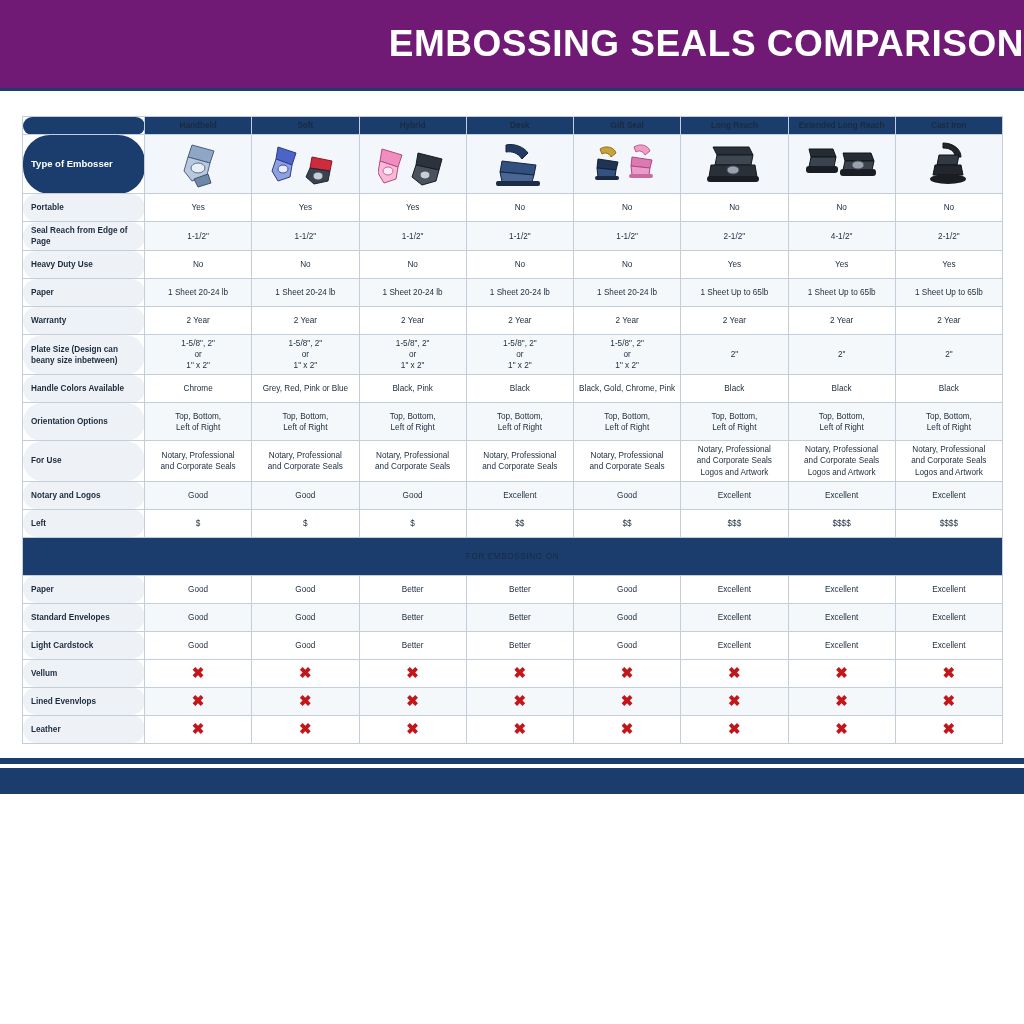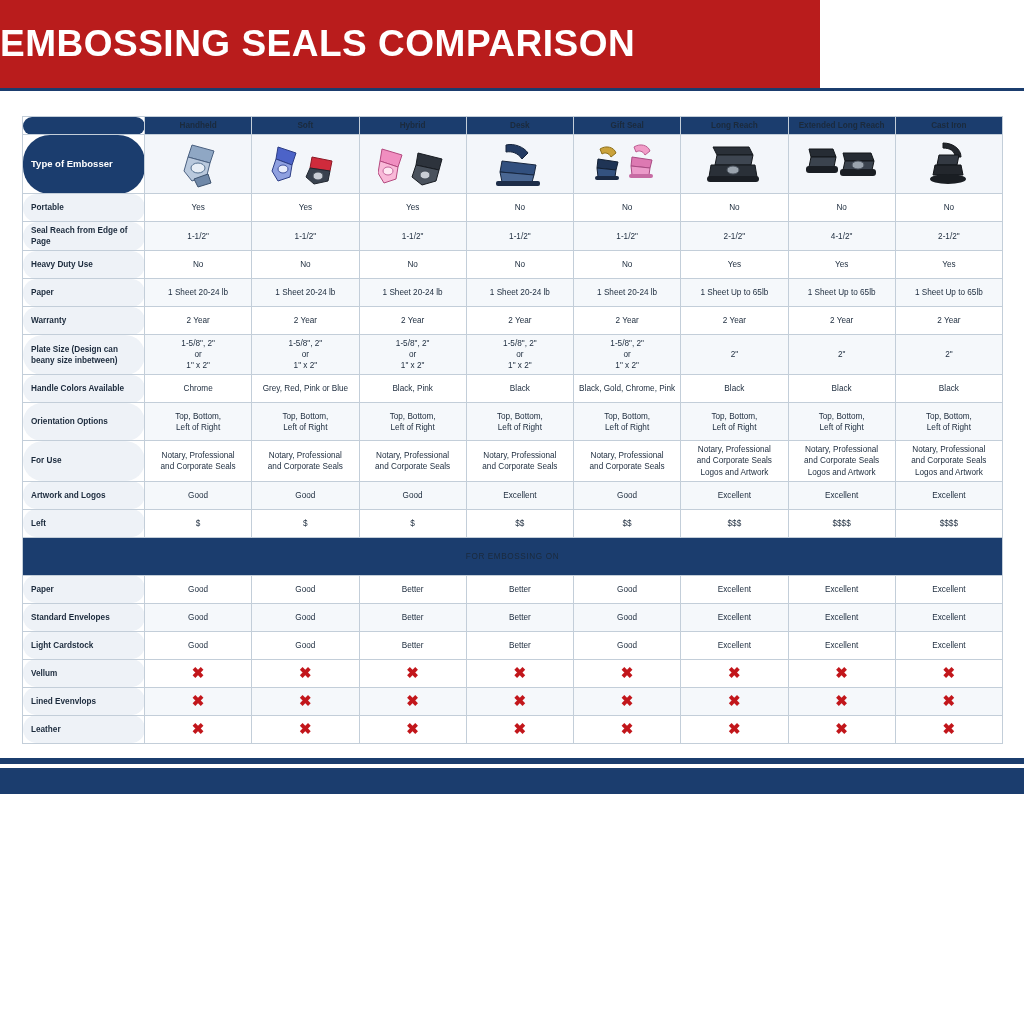--- a/index.html
+++ b/index.html
@@ -10,26 +10,26 @@
     font-family: "Liberation Sans", sans-serif;
   }
   #page {
     position: relative;
     width: 1024px; height: 1024px;
     overflow: hidden;
     background: #ffffff;
   }
   
   .header {
-    width: 820px;
+    width: 1024px;
     height: 88px;
-    background: #b91c1c;
+    background: #701a75;
     display: flex;
     align-items: center;
-    justify-content: flex-start;
+    justify-content: flex-end;
   }
   .header-title {
     color: #ffffff;
     font-size: 37px;
     font-weight: bold;
     letter-spacing: 0.5px;
     text-align: center;
     white-space: nowrap;
   }
   .header-rule {
@@ -381,21 +381,21 @@
             <td><span class="nowrap">Notary, Professional</span><br><span class="nowrap">and Corporate Seals</span></td>
             <td><span class="nowrap">Notary, Professional</span><br><span class="nowrap">and Corporate Seals</span></td>
             <td><span class="nowrap">Notary, Professional</span><br><span class="nowrap">and Corporate Seals</span></td>
             <td><span class="nowrap">Notary, Professional</span><br><span class="nowrap">and Corporate Seals</span></td>
             <td><span class="nowrap">Notary, Professional</span><br><span class="nowrap">and Corporate Seals</span></td>
             <td><span class="nowrap">Notary, Professional</span><br><span class="nowrap">and Corporate Seals</span><br><span class="nowrap">Logos and Artwork</span></td>
             <td><span class="nowrap">Notary, Professional</span><br><span class="nowrap">and Corporate Seals</span><br><span class="nowrap">Logos and Artwork</span></td>
             <td><span class="nowrap">Notary, Professional</span><br><span class="nowrap">and Corporate Seals</span><br><span class="nowrap">Logos and Artwork</span></td>
           </tr>
           <tr class="data-row alt">
-            <td class="rowlabel">Artwork and Logos</td>
+            <td class="rowlabel">Notary and Logos</td>
             <td><span class="nowrap">Good</span></td>
             <td><span class="nowrap">Good</span></td>
             <td><span class="nowrap">Good</span></td>
             <td><span class="nowrap">Excellent</span></td>
             <td><span class="nowrap">Good</span></td>
             <td><span class="nowrap">Excellent</span></td>
             <td><span class="nowrap">Excellent</span></td>
             <td><span class="nowrap">Excellent</span></td>
           </tr>
           <tr class="data-row">

